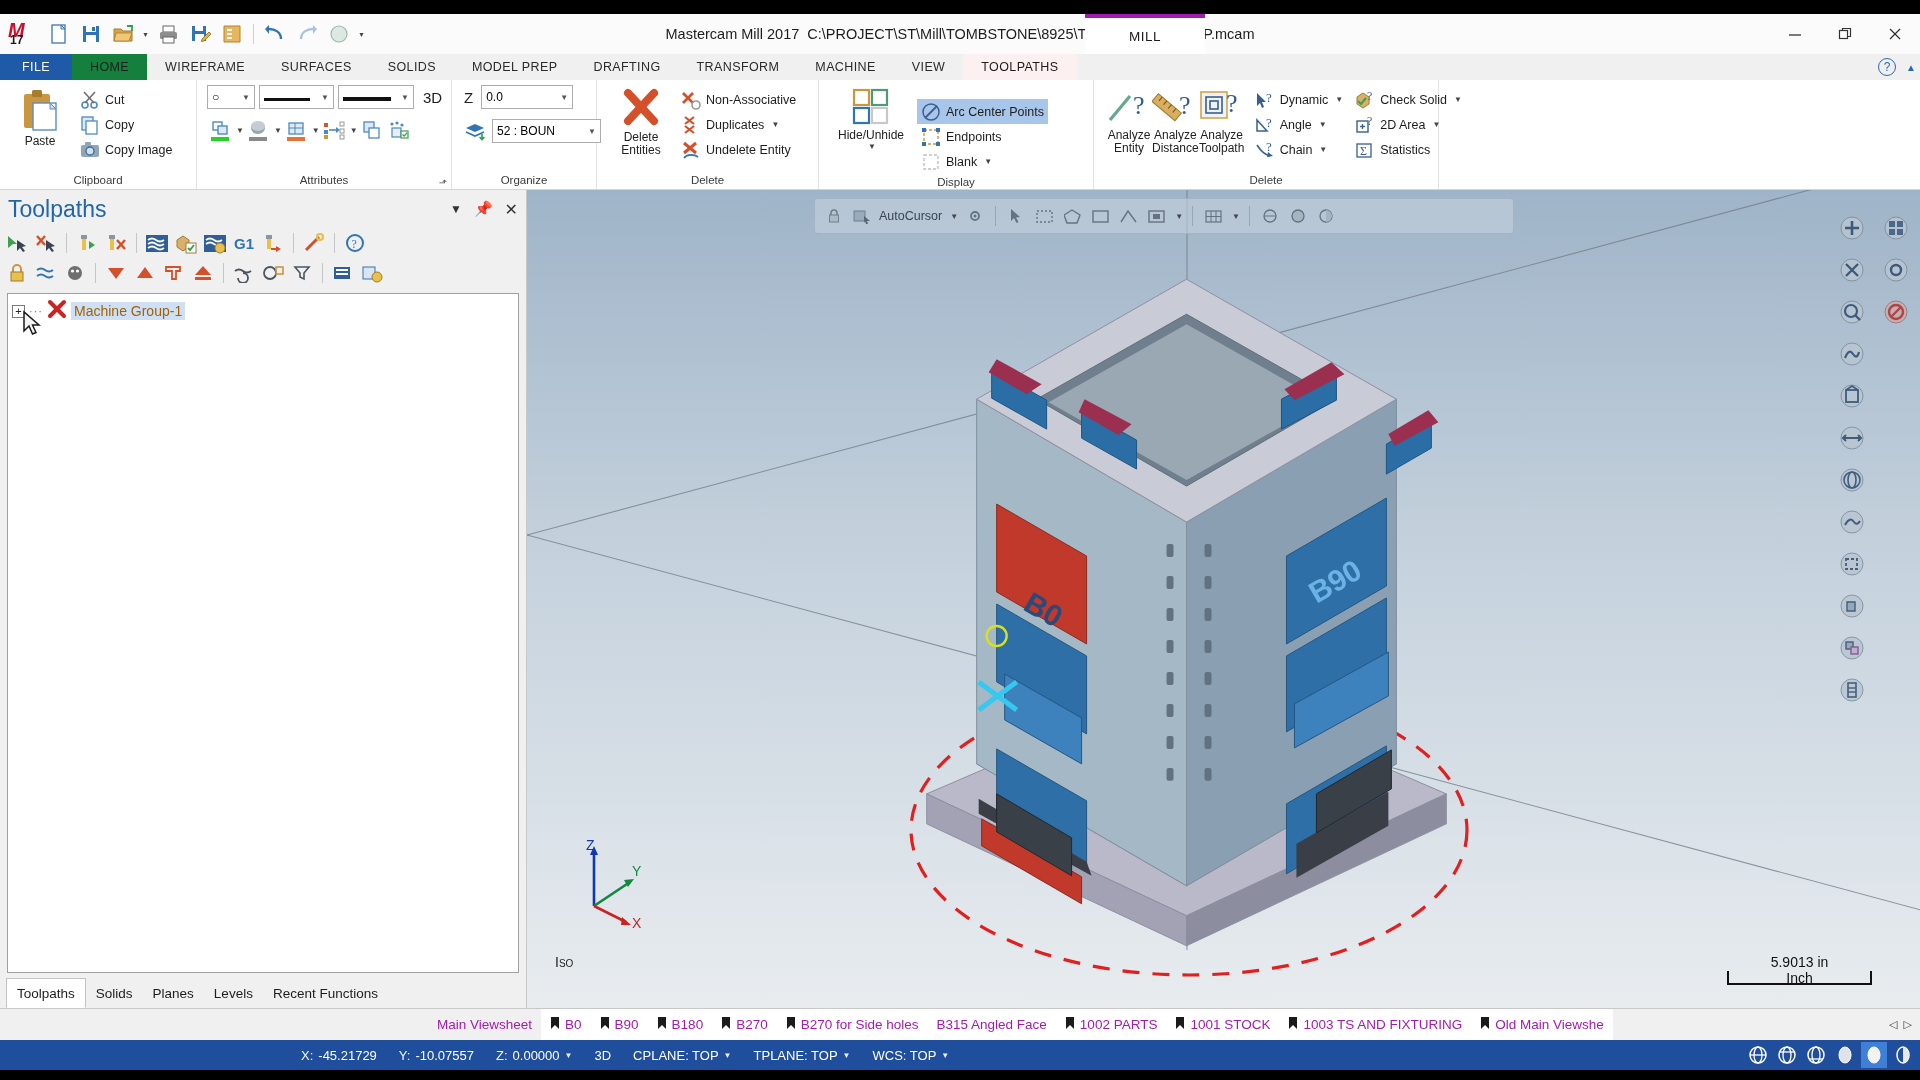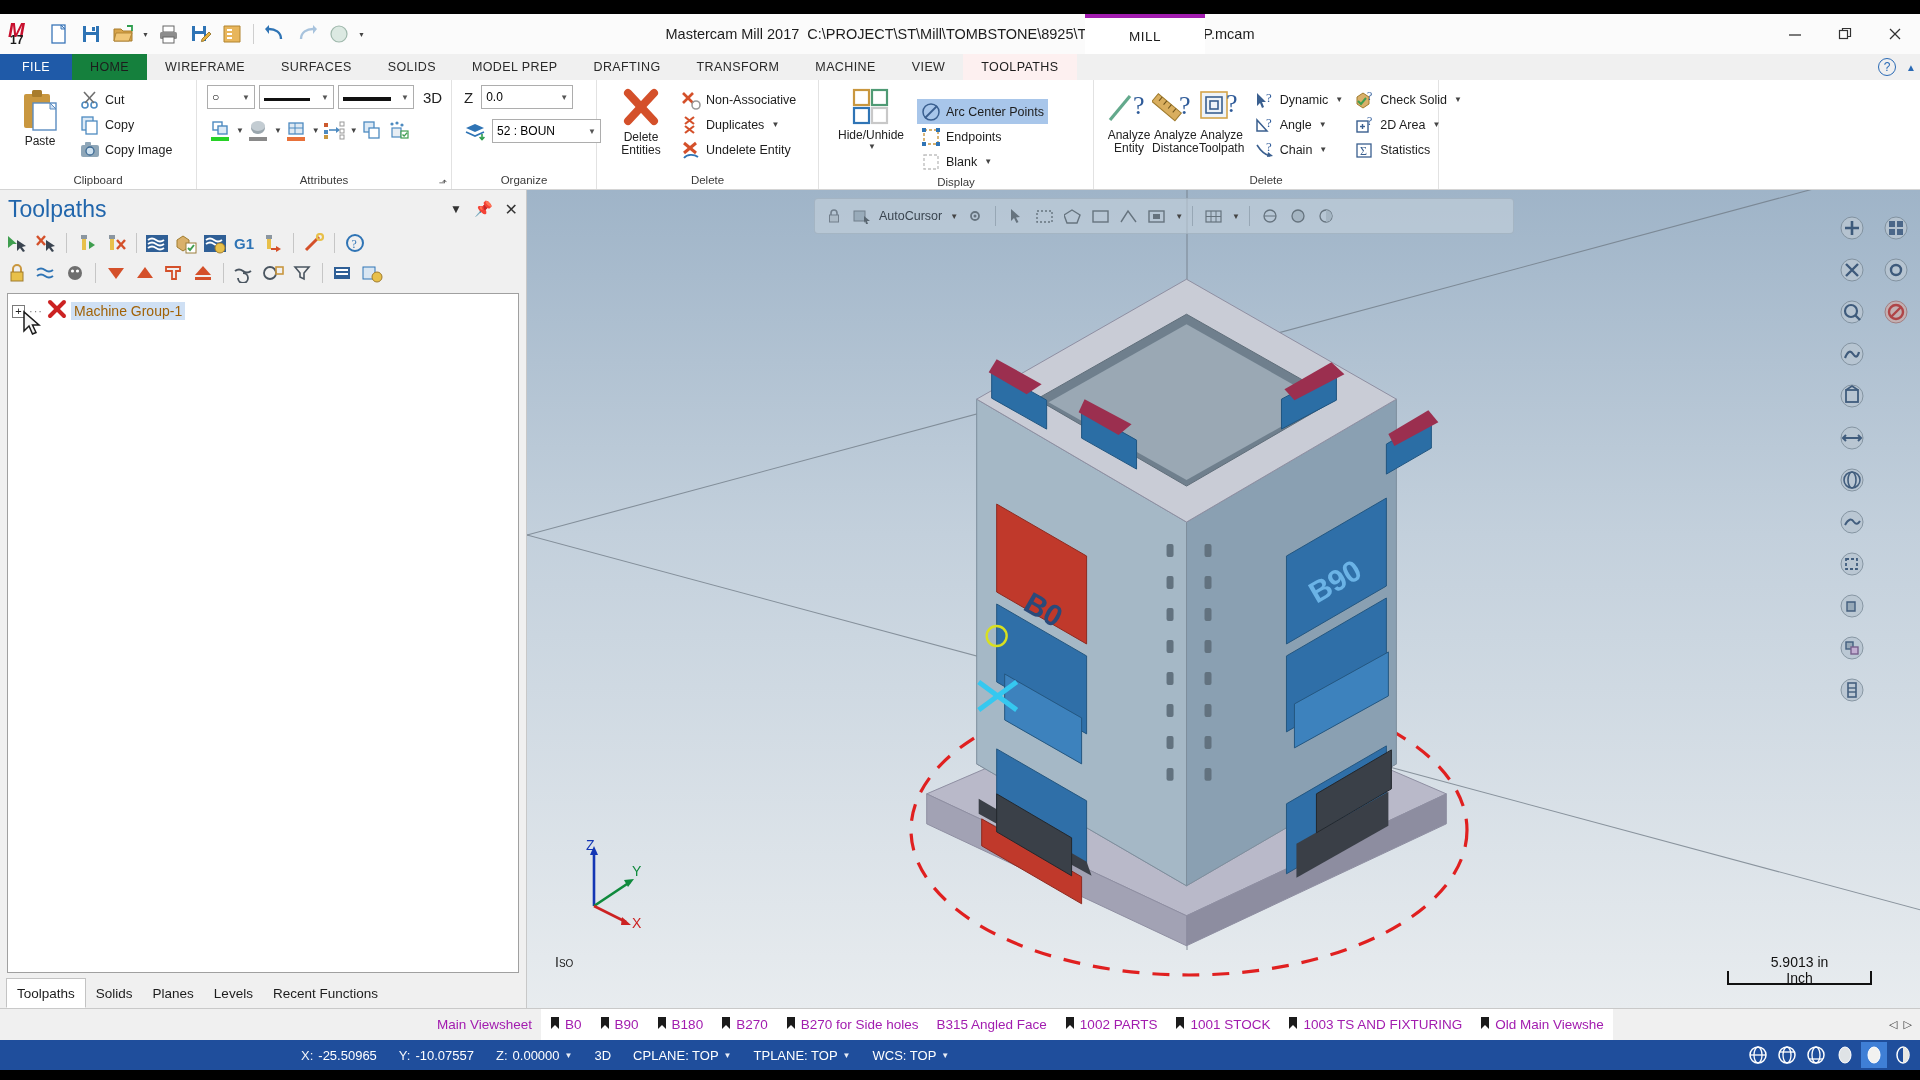--- a/index.html
+++ b/index.html
@@ -1323,21 +1323,21 @@
       </div>
       <div class="sheet-nav">
         <span>◁</span>
         <span>▷</span>
       </div>
     </div>
 
     <div class="statusbar">
       <div class="sb-item" style="margin-left:290px">
         <span class="label-x">X:</span>
-        <span>-25.50965</span>
+        <span>-45.21729</span>
       </div>
       <div class="sb-item">
         <span class="label-x">Y:</span>
         <span>-10.07557</span>
       </div>
       <div class="sb-item">
         <span class="label-x">Z:</span>
         <span>0.00000</span>
         <span class="sb-caret">▼</span>
       </div>

